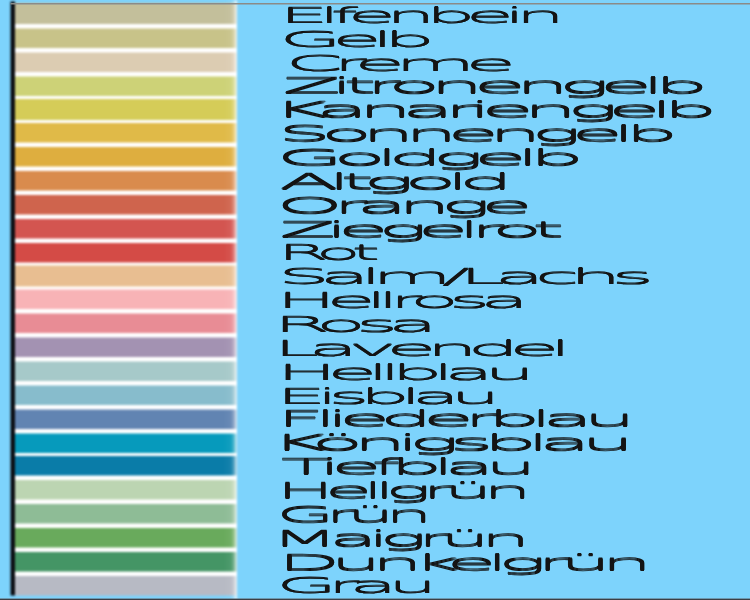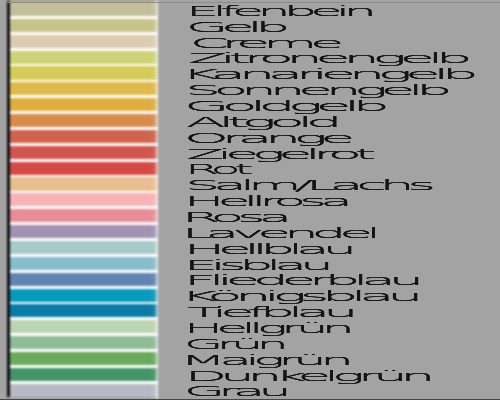--- a/index.html
+++ b/index.html
@@ -2,21 +2,21 @@
 <html><head>
 <meta charset="utf-8">
 <title>Farbkarte</title>
 <style>
   html, body { margin:0; padding:0; }
   body {
     width:500px; height:400px; background:#ffffff; overflow:hidden;
     font-family:"Liberation Sans", sans-serif;
     -webkit-font-smoothing:antialiased;
   }
-  #page { position:relative; width:500px; height:400px; background:#a3a3a3; }
+  #page { position:relative; width:500px; height:400px; background:#7dd3fc; }
 
   #top-rule    { position:absolute; left:6.6px; top:1.5px; width:493.4px; height:1.2px; background:#8b8b88; z-index:9; }
   #bottom-rule { position:absolute; left:0; top:398.55px; width:500px; height:1.45px; background:linear-gradient(to bottom,#5a5d63,#2c2f36); z-index:10; }
 
   #swatch-column { position:absolute; left:7px; top:0px; width:151px; height:400px; filter:blur(0.8px); }
   #swatch-fade   { position:absolute; left:142px; top:0; width:9px; height:400px; z-index:6;
                    background:linear-gradient(to right, rgba(255,255,255,0) 0%, rgba(255,255,255,0.05) 55%, rgba(255,255,255,0.30) 78%, rgba(255,255,255,0.72) 94%, rgba(255,255,255,0.88) 100%); }
   #swatch-edge   { position:absolute; left:-0.2px; top:1.2px; width:2.9px; height:396.2px; background:#0b0d12; z-index:7; }
 
   .swatch-row { position:absolute; left:2.6px; width:148.4px; }

